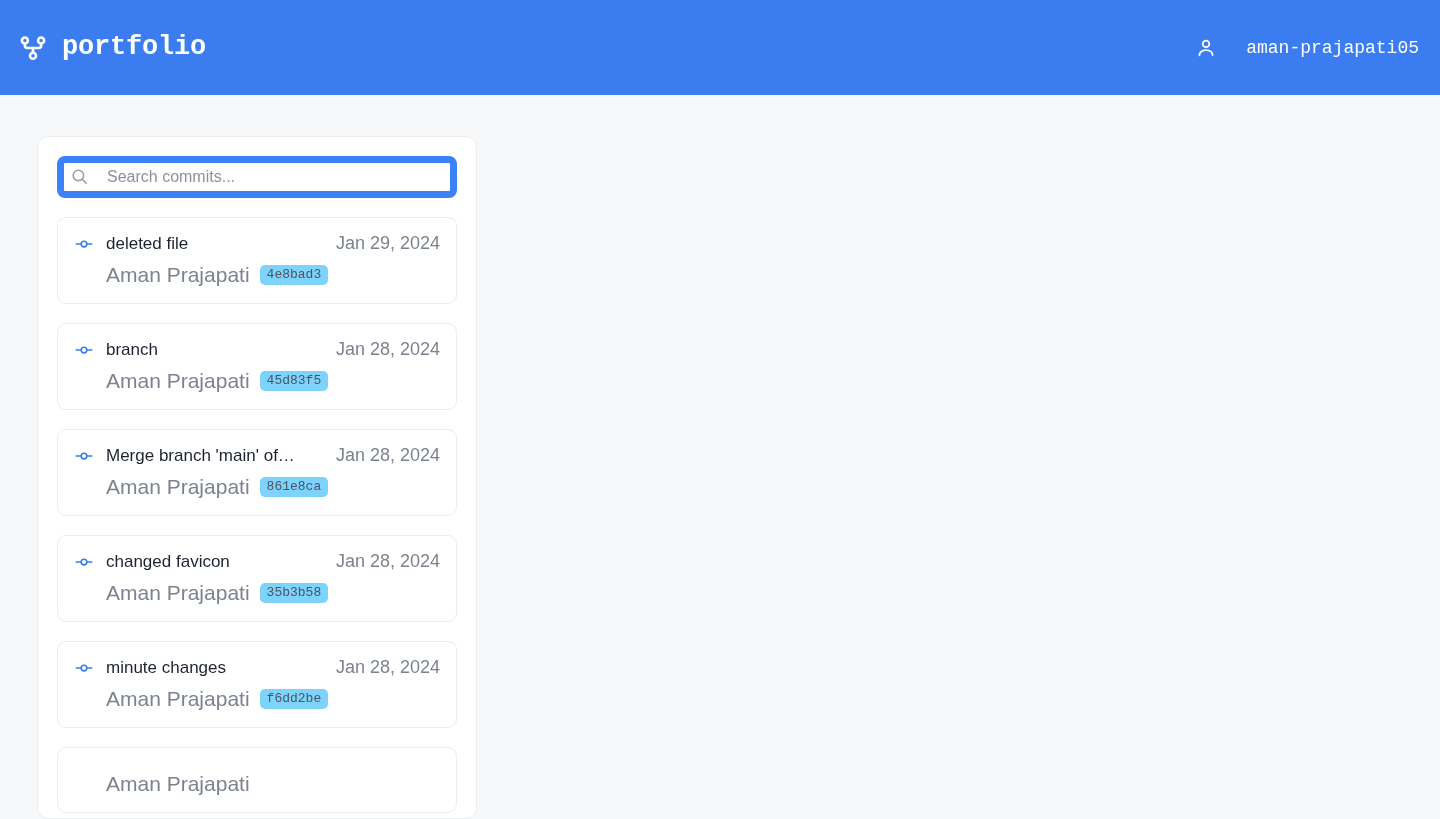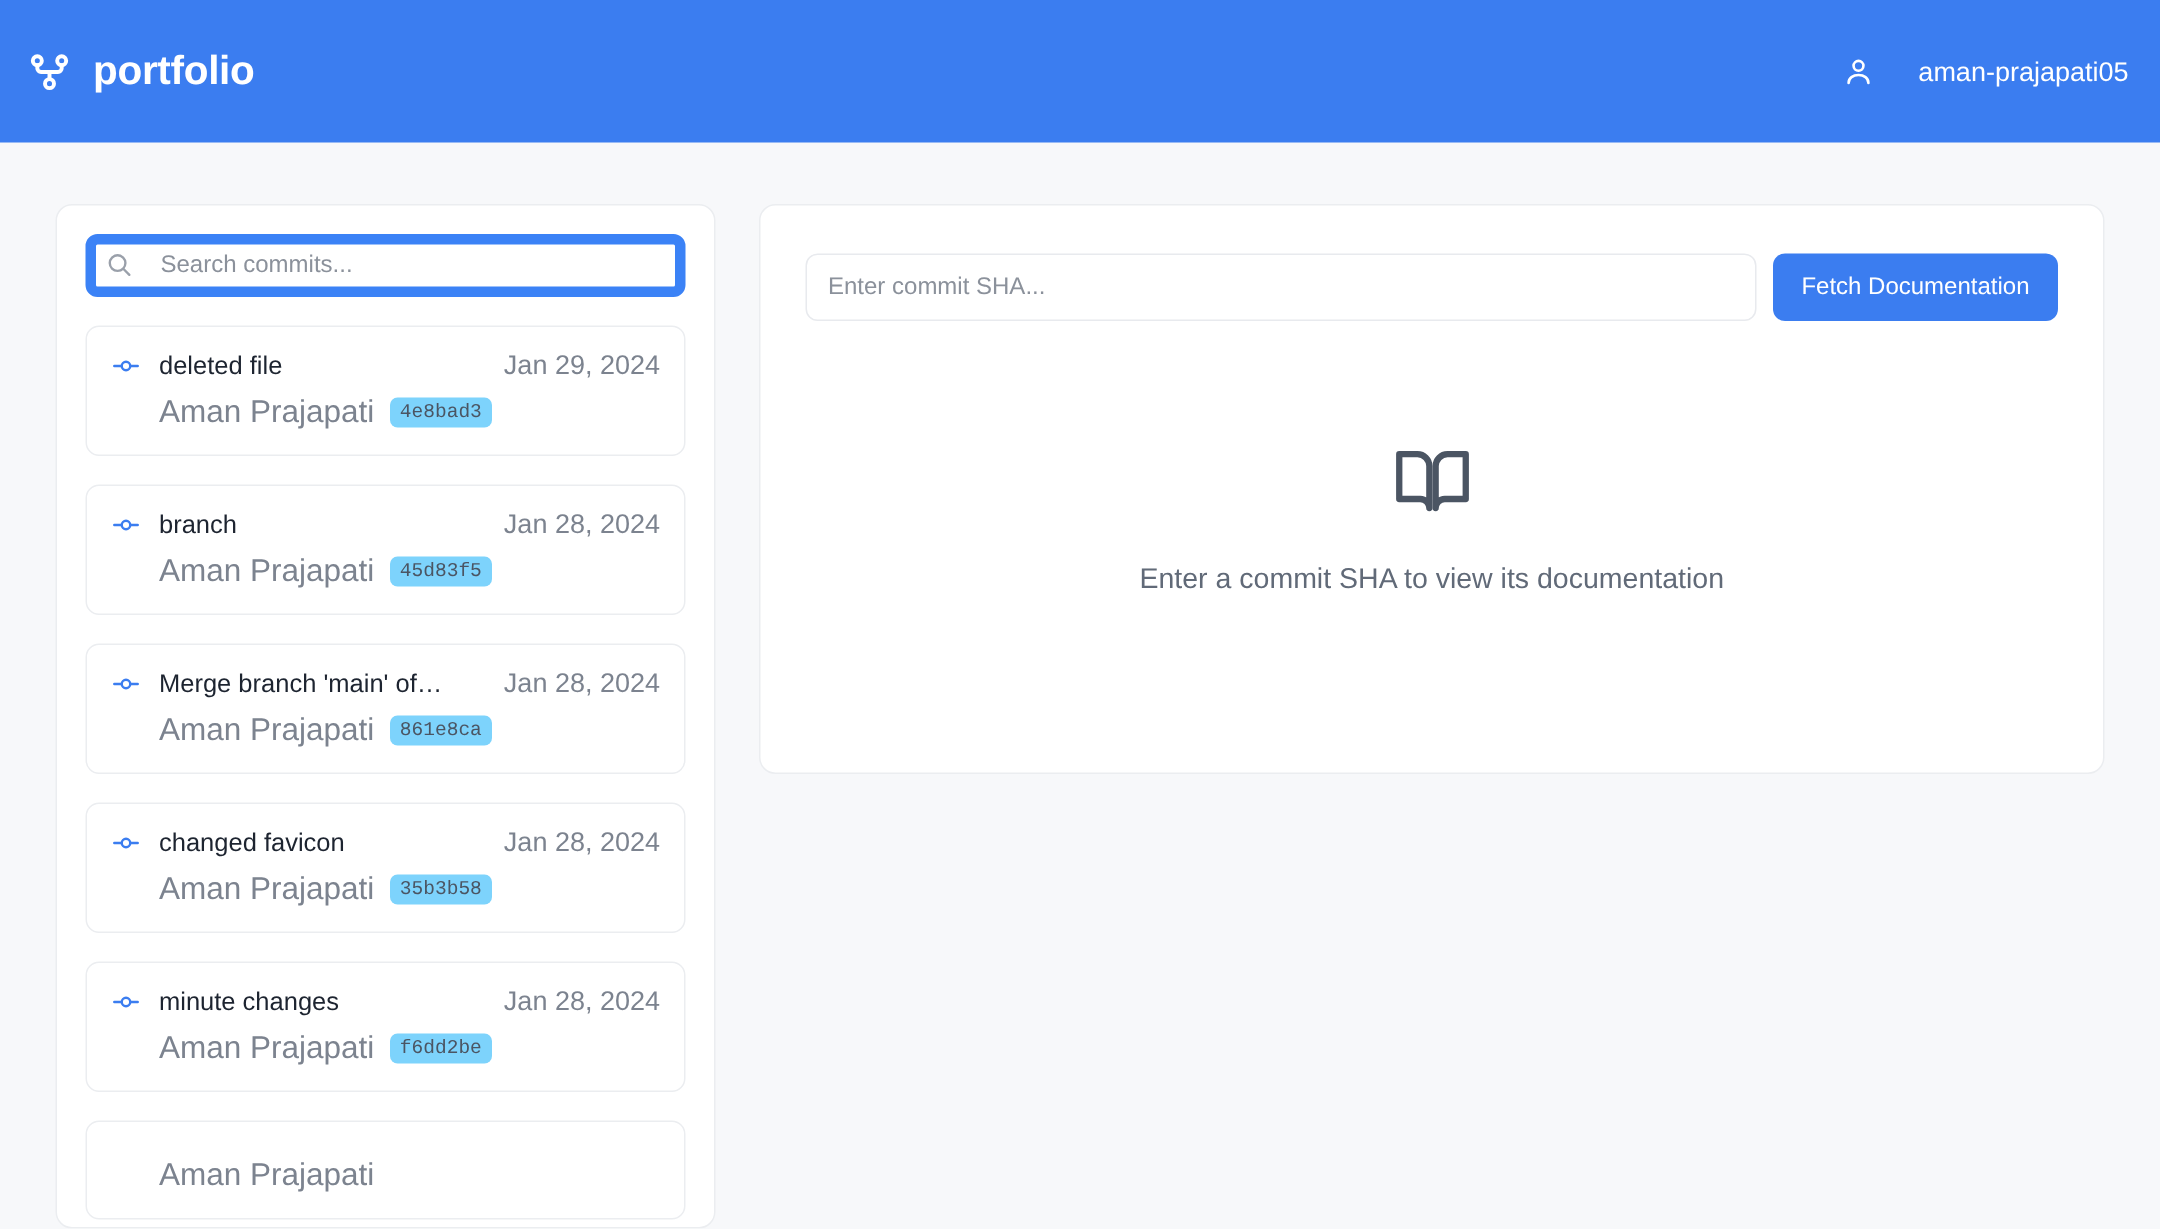--- a/index.html
+++ b/index.html
@@ -17,20 +17,21 @@
   }
 
   
   .header {
     height: 95px;
     background: #3b7df0;
     display: flex;
     align-items: center;
     justify-content: space-between;
     padding: 0 18px 0 18px;
+    font-family: Liberation Mono, monospace;
   }
 
   .brand {
     display: flex;
     align-items: center;
     gap: 14px;
   }
 
   .brand-icon {
     width: 30px;
@@ -388,31 +389,13 @@
       <div class="commit-item">
         <div class="commit-bottom">
           <span class="commit-author">Aman Prajapati</span>
 
         </div>
       </div>
 
     </div>
   </div>
 
-  <div class="card doc-panel">
-
-    <div class="sha-row">
-      <input class="sha-input" type="text" placeholder="Enter commit SHA..." style="">
-      <button class="fetch-btn">Fetch Documentation</button>
-    </div>
-
-    <div class="empty-state">
-      <span class="book-icon">
-        <svg viewBox="0 0 24 24" width="56" height="56" fill="none" stroke="#4b5563" stroke-width="1.8" stroke-linecap="round" stroke-linejoin="round">
-          <path d="M2.5 4.2h5.2a3.4 3.4 0 0 1 3.4 3.4v12a2.6 2.6 0 0 0-2.6-2.6H2.5z"></path>
-          <path d="M21.5 4.2h-5.2a3.4 3.4 0 0 0-3.4 3.4v12a2.6 2.6 0 0 1 2.6-2.6h6z"></path>
-        </svg>
-      </span>
-      <span class="empty-text">Enter a commit SHA to view its documentation</span>
-    </div>
-
-  </div>
 </div>
 
 </body></html>

